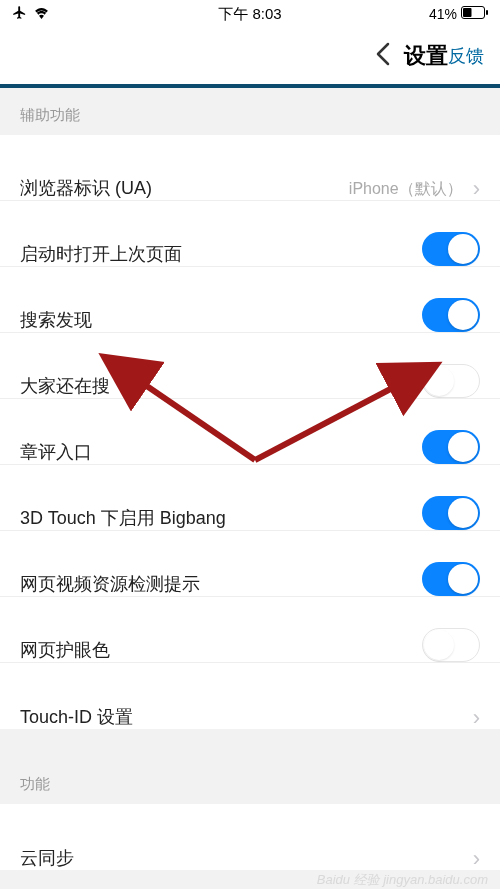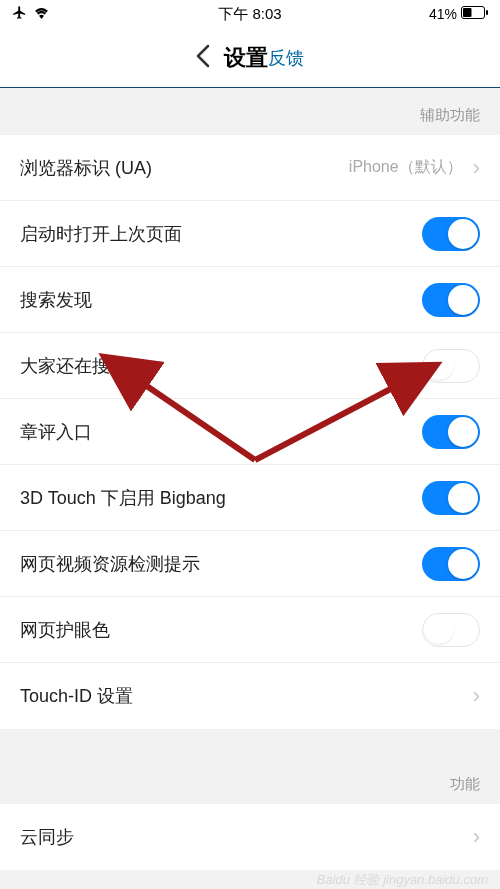--- a/index.html
+++ b/index.html
@@ -44,23 +44,23 @@
       display: flex;
       align-items: center;
       gap: 4px;
       font-size: 14px;
     }
     .nav-bar {
       height: 60px;
       background: #fff;
       display: flex;
       align-items: center;
-      justify-content: center;
+      justify-content: flex-end;
       padding: 0 16px;
-      border-bottom: 1px solid #0c4a6e;
+      border-bottom: 4px solid #0c4a6e;
     }
     .nav-left {
       display: flex;
       align-items: center;
       gap: 14px;
     }
     .back-chevron {
       font-size: 26px;
       color: #333;
       line-height: 1;
@@ -73,29 +73,28 @@
     }
     .nav-feedback {
       font-size: 18px;
       color: #0369a1;
     }
     .section-header {
       padding: 18px 20px 10px;
       font-size: 15px;
       color: #999;
       background: #f2f2f2;
-      text-align: right;
     }
     .list {
       background: #fff;
     }
     .row {
       min-height: 66px;
       display: flex;
-      align-items: center;
+      align-items: flex-end;
       justify-content: space-between;
       padding: 0 20px;
       border-bottom: 1px solid #eee;
       position: relative;
     }
     .row:last-child {
       border-bottom: none;
     }
     .row-label {
       font-size: 18px;

